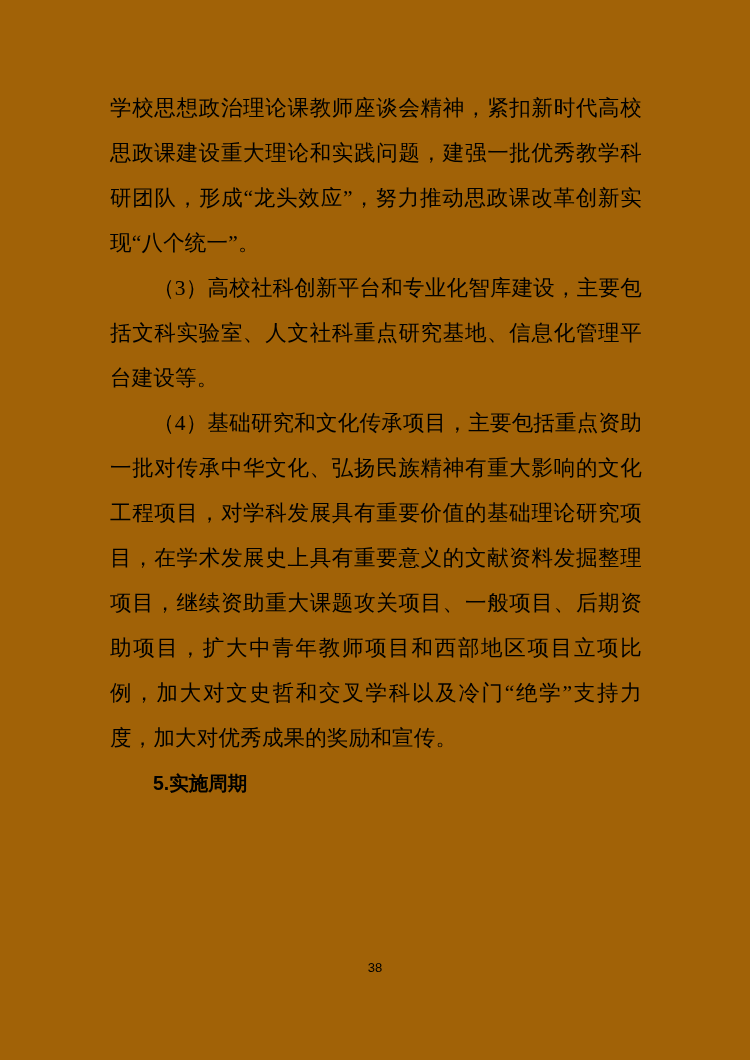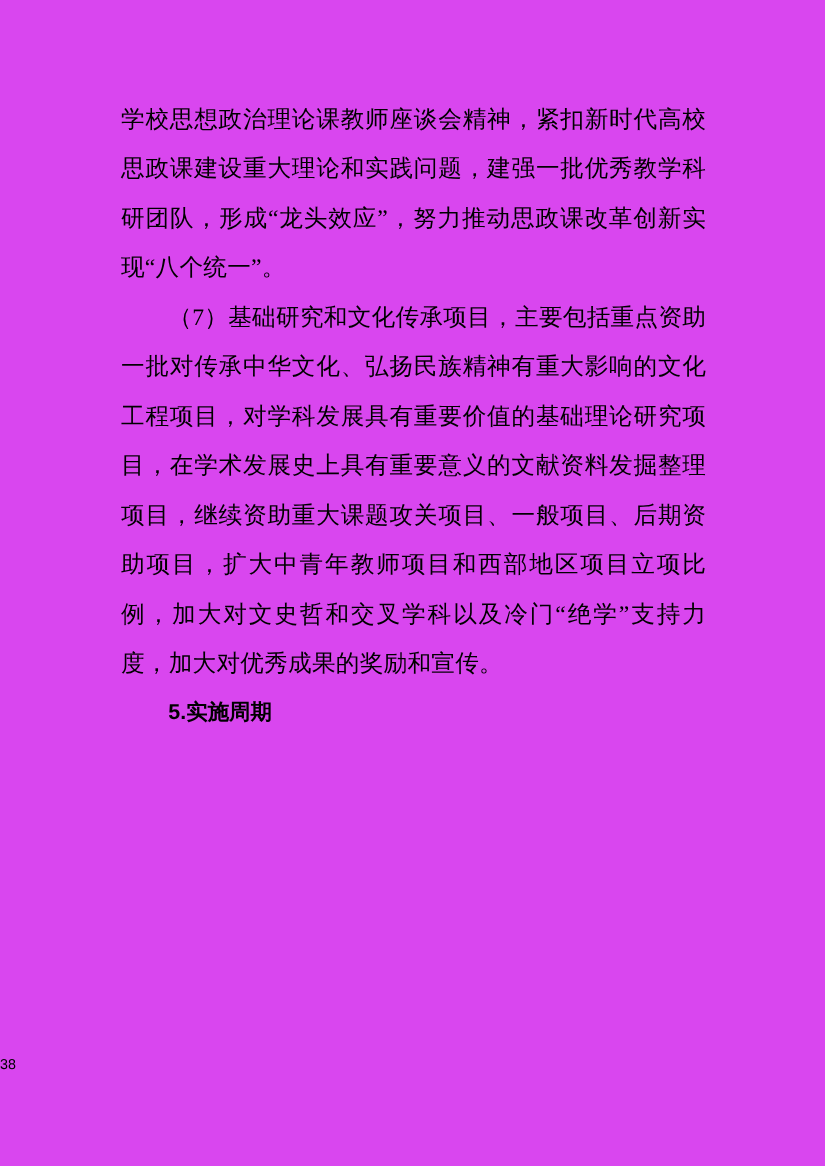--- a/index.html
+++ b/index.html
@@ -14,21 +14,21 @@
     color: #000000;
     position: relative;
     overflow: hidden;
   }
   .page {
     position: absolute;
     left: 0;
     top: 0;
     width: 750px;
     height: 1060px;
-    background: #d946ef;
+    background: #a16207;
   }
   .content {
     position: absolute;
     left: 110px;
     top: 86px;
     width: 532px;
   }
   p.para {
     margin: 0;
     font-size: 21.5px;
@@ -47,30 +47,31 @@
     line-height: 45px;
     font-weight: bold;
     text-indent: 43px;
     font-family: "Liberation Sans", "DejaVu Sans", sans-serif;
   }
   .page-number {
     position: absolute;
     left: 0;
     top: 960px;
     width: 750px;
-    text-align: left;
+    text-align: center;
     font-size: 13px;
     font-family: "Liberation Sans", "DejaVu Sans", sans-serif;
     color: #000;
   }
 </style>
 </head>
 <body>
 
 <div class="page">
   <div class="content">
     <p class="para">学校思想政治理论课教师座谈会精神，紧扣新时代高校思政课建设重大理论和实践问题，建强一批优秀教学科研团队，形成“龙头效应”，努力推动思政课改革创新实现“八个统一”。</p>
-    <p class="para indent">（7）基础研究和文化传承项目，主要包括重点资助一批对传承中华文化、弘扬民族精神有重大影响的文化工程项目，对学科发展具有重要价值的基础理论研究项目，在学术发展史上具有重要意义的文献资料发掘整理项目，继续资助重大课题攻关项目、一般项目、后期资助项目，扩大中青年教师项目和西部地区项目立项比例，加大对文史哲和交叉学科以及冷门“绝学”支持力度，加大对优秀成果的奖励和宣传。</p>
+    <p class="para indent">（3）高校社科创新平台和专业化智库建设，主要包括文科实验室、人文社科重点研究基地、信息化管理平台建设等。</p>
+    <p class="para indent">（4）基础研究和文化传承项目，主要包括重点资助一批对传承中华文化、弘扬民族精神有重大影响的文化工程项目，对学科发展具有重要价值的基础理论研究项目，在学术发展史上具有重要意义的文献资料发掘整理项目，继续资助重大课题攻关项目、一般项目、后期资助项目，扩大中青年教师项目和西部地区项目立项比例，加大对文史哲和交叉学科以及冷门“绝学”支持力度，加大对优秀成果的奖励和宣传。</p>
     <p class="heading">5.实施周期</p>
 
   </div>
   <div class="page-number">38</div>
 </div>
 
 </body></html>

